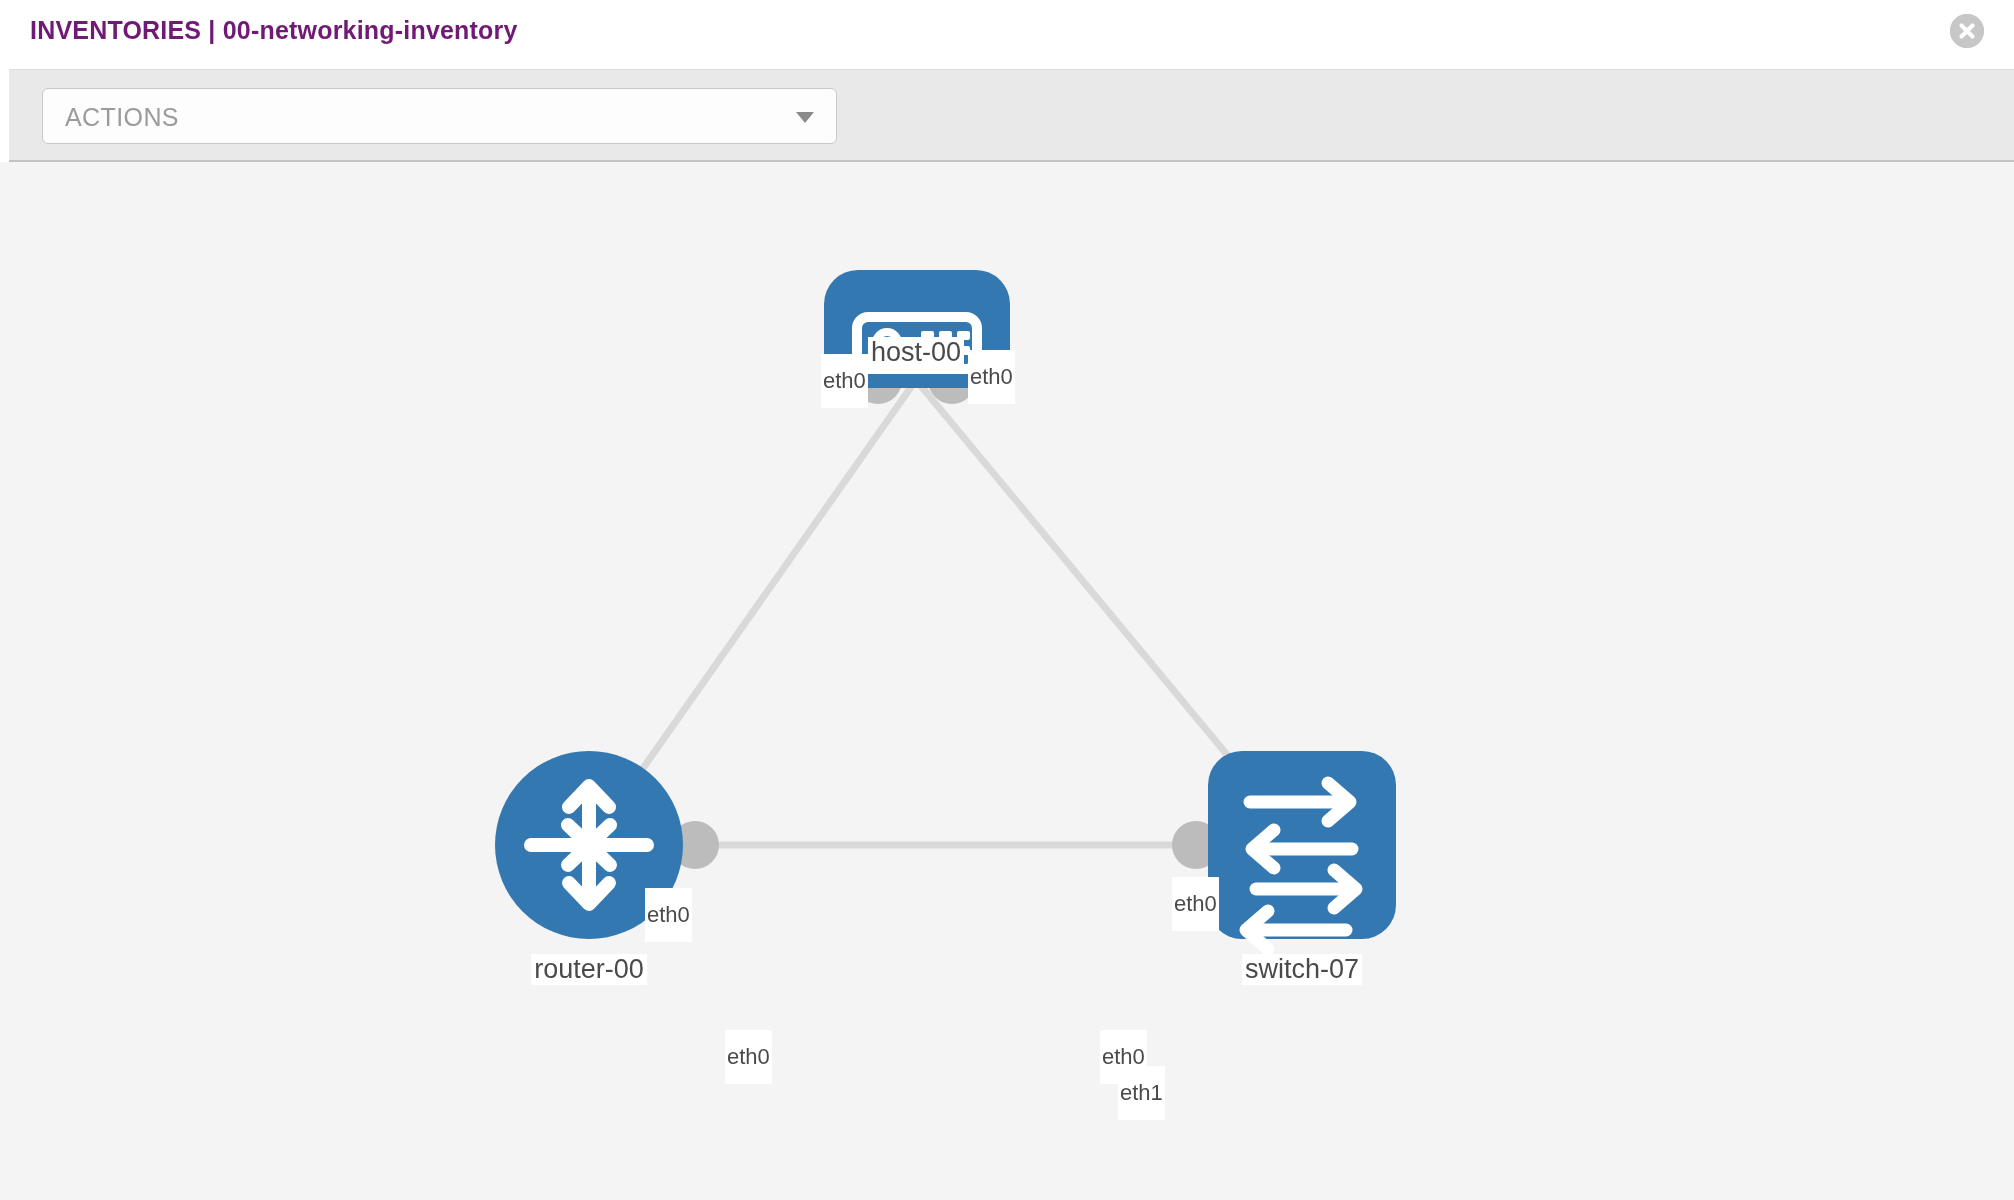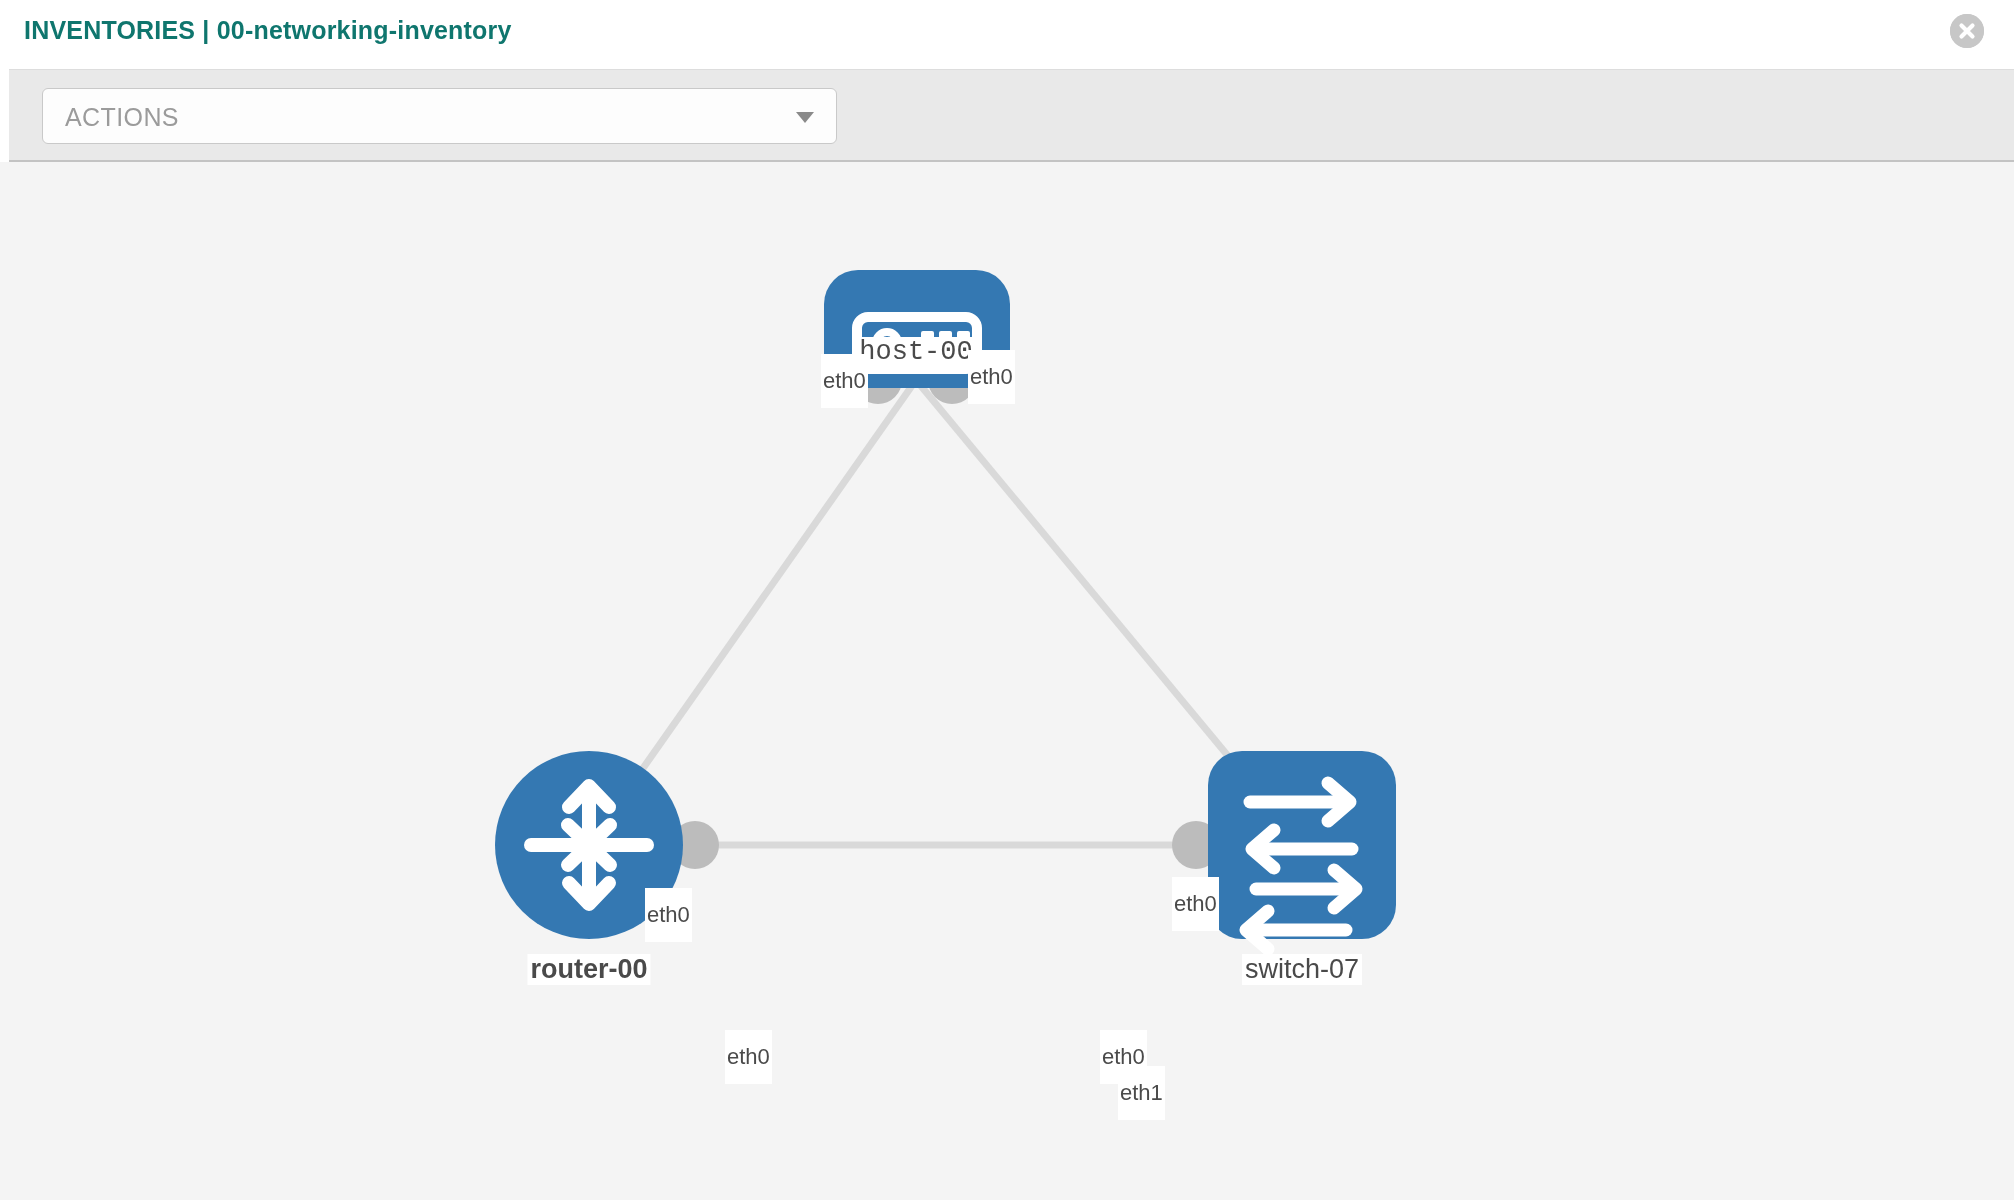--- a/index.html
+++ b/index.html
@@ -20,25 +20,25 @@
   .header {
     position: absolute;
     left: 0; top: 0;
     width: 2014px;
     height: 69px;
     background: #ffffff;
     box-sizing: border-box;
   }
   .page-title {
     position: absolute;
-    left: 24px;
+    left: 30px;
     top: 16px;
     font-size: 25px;
     font-weight: bold;
-    color: #0f766e;
+    color: #701a75;
     letter-spacing: 0.2px;
     white-space: nowrap;
   }
   .close-btn {
     position: absolute;
     right: 30px;
     top: 14px;
     width: 34px;
     height: 34px;
     border-radius: 50%;
@@ -252,22 +252,22 @@
 
         <path d="M1256 727 L1354 727"></path>
         <path d="M1334 708 L1356 727 L1334 746"></path>
 
         <path d="M1346 768 L1248 768"></path>
         <path d="M1268 749 L1246 768 L1268 787"></path>
       </g>
     </g>
   </svg>
 
-  <div class="node-label" style="left:916px; top:175px;font-family:Liberation Mono, monospace;">host-00</div>
-  <div class="node-label" style="left:589px; top:792px;font-weight:bold;">router-00</div>
+  <div class="node-label" style="left:916px; top:175px;">host-00</div>
+  <div class="node-label" style="left:589px; top:792px;">router-00</div>
   <div class="node-label" style="left:1302px; top:792px;">switch-07</div>
 
   <div class="iface-label" style="left:821px; top:192px;">eth0</div>
   <div class="iface-label" style="left:968px; top:188px;">eth0</div>
 
   <div class="iface-label" style="left:645px; top:726px;">eth0</div>
   <div class="iface-label" style="left:1172px; top:715px;">eth0</div>
 
   <div class="iface-label" style="left:725px; top:868px;">eth0</div>
   <div class="iface-label" style="left:1100px; top:868px;">eth0</div>

